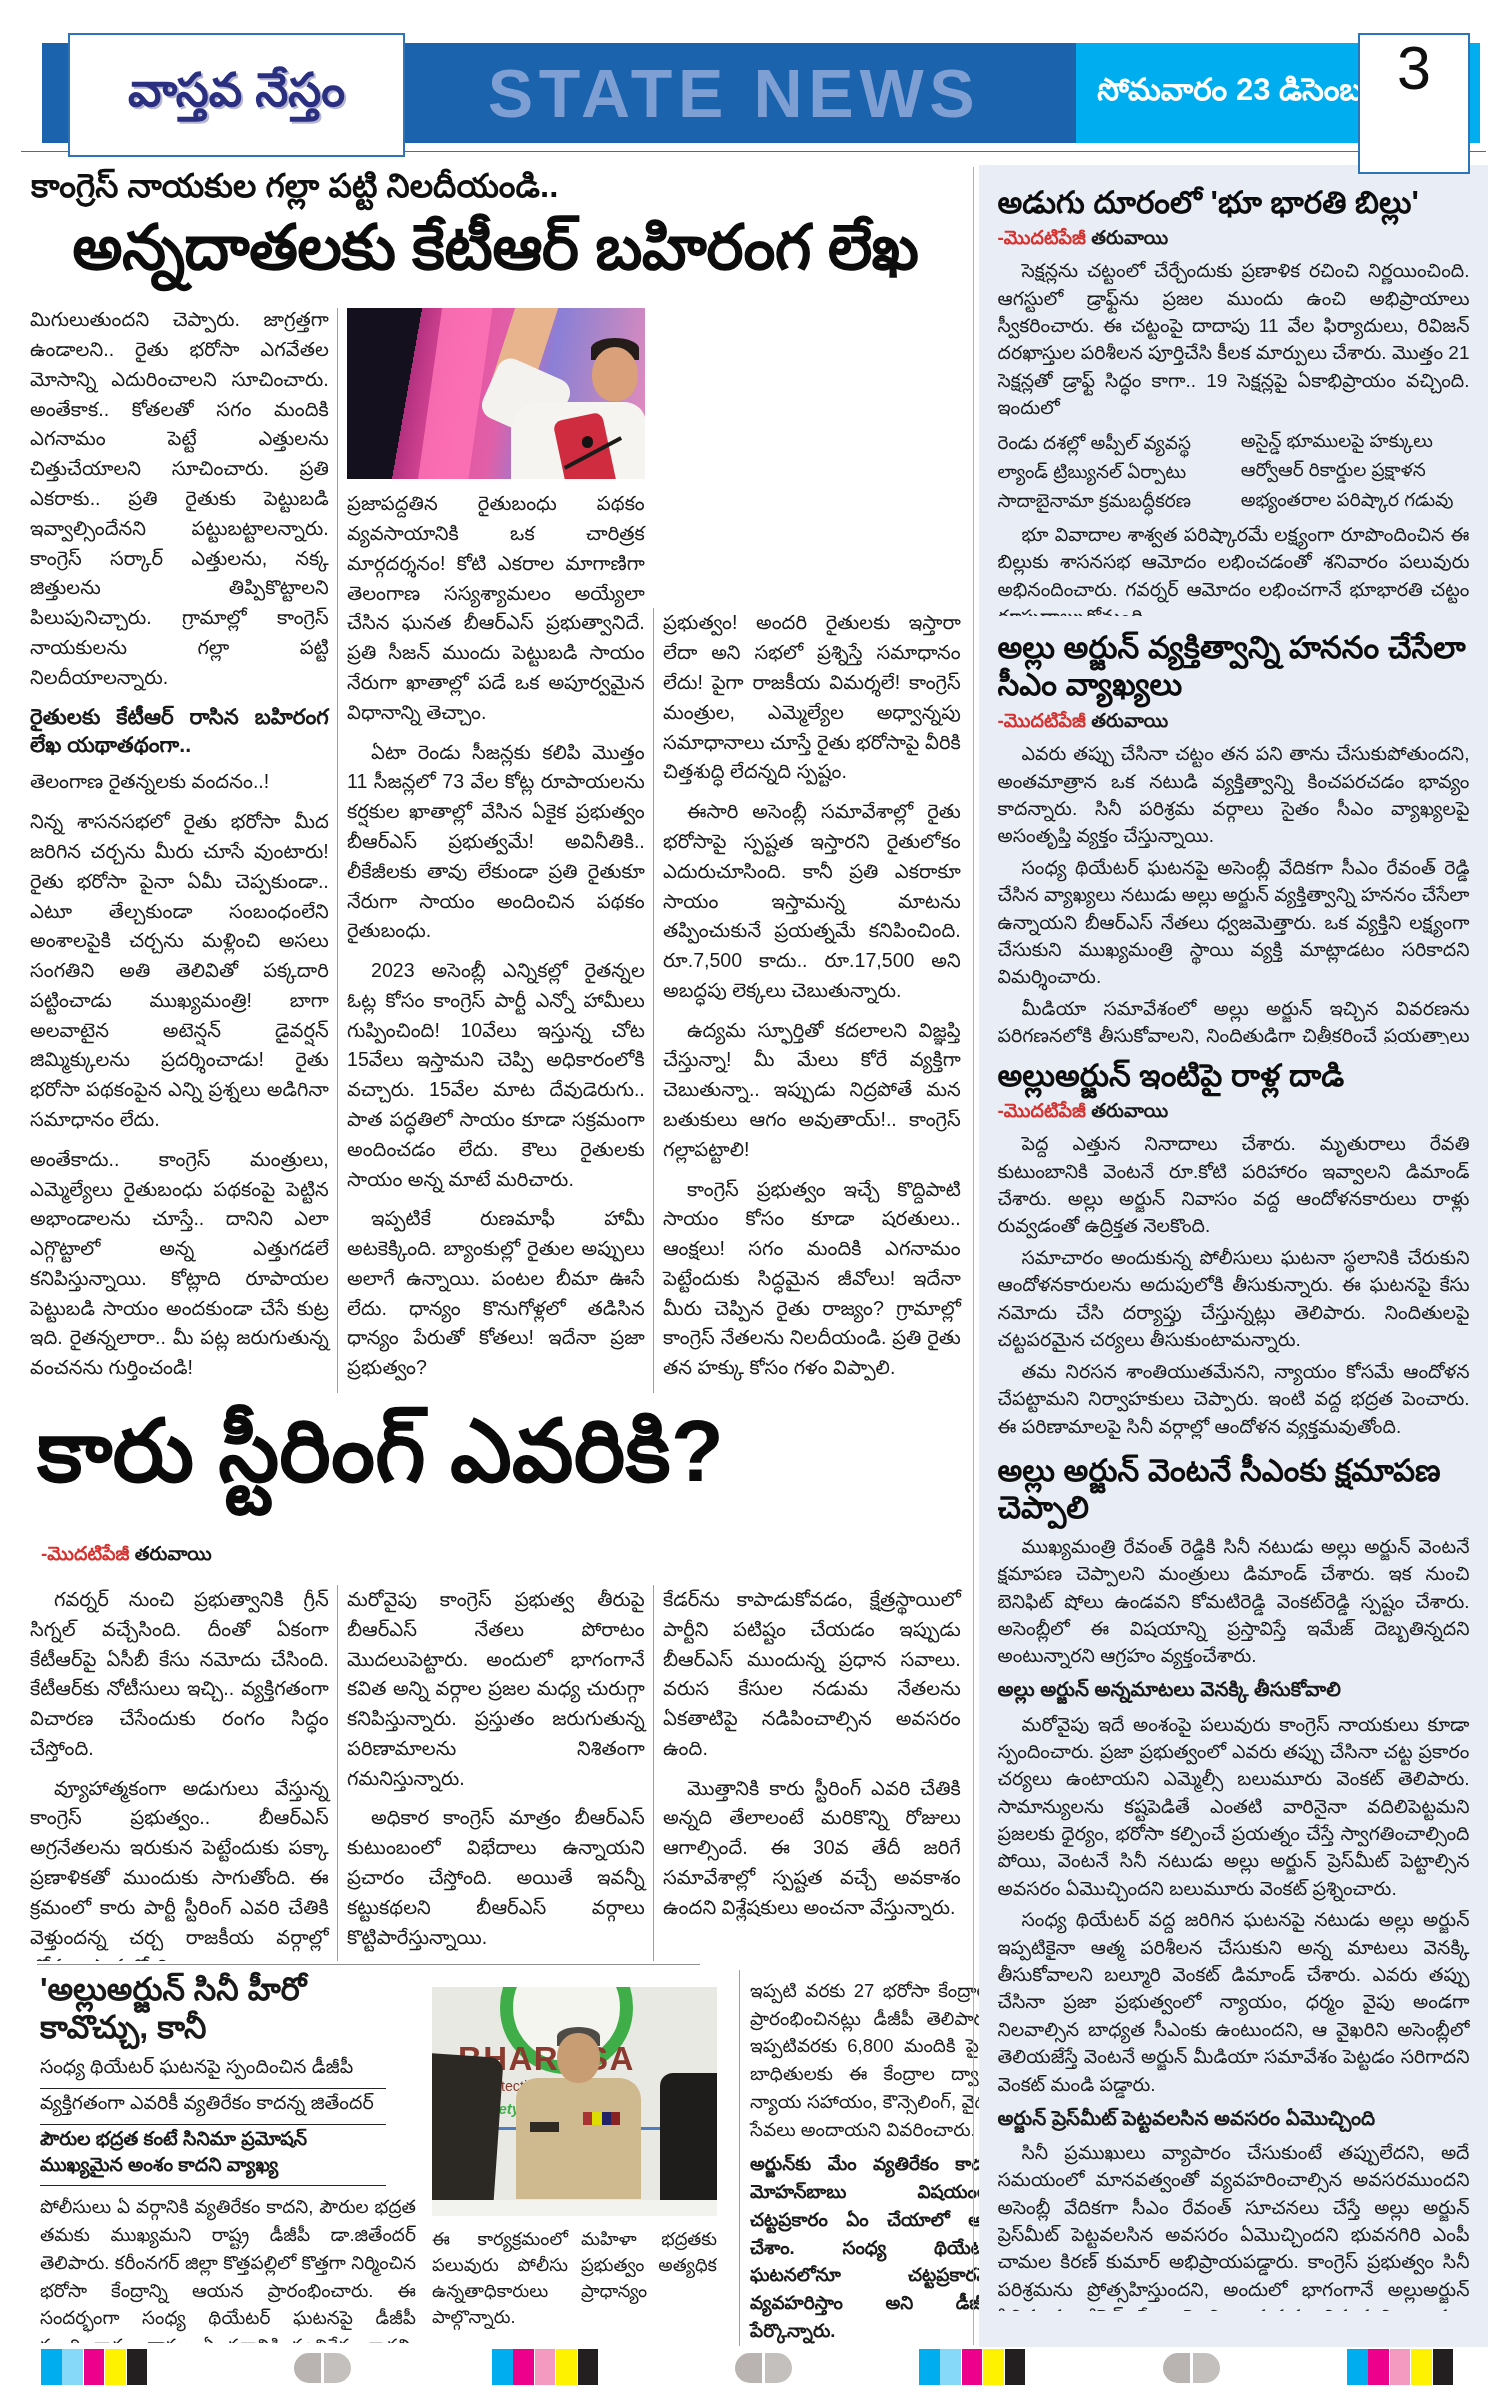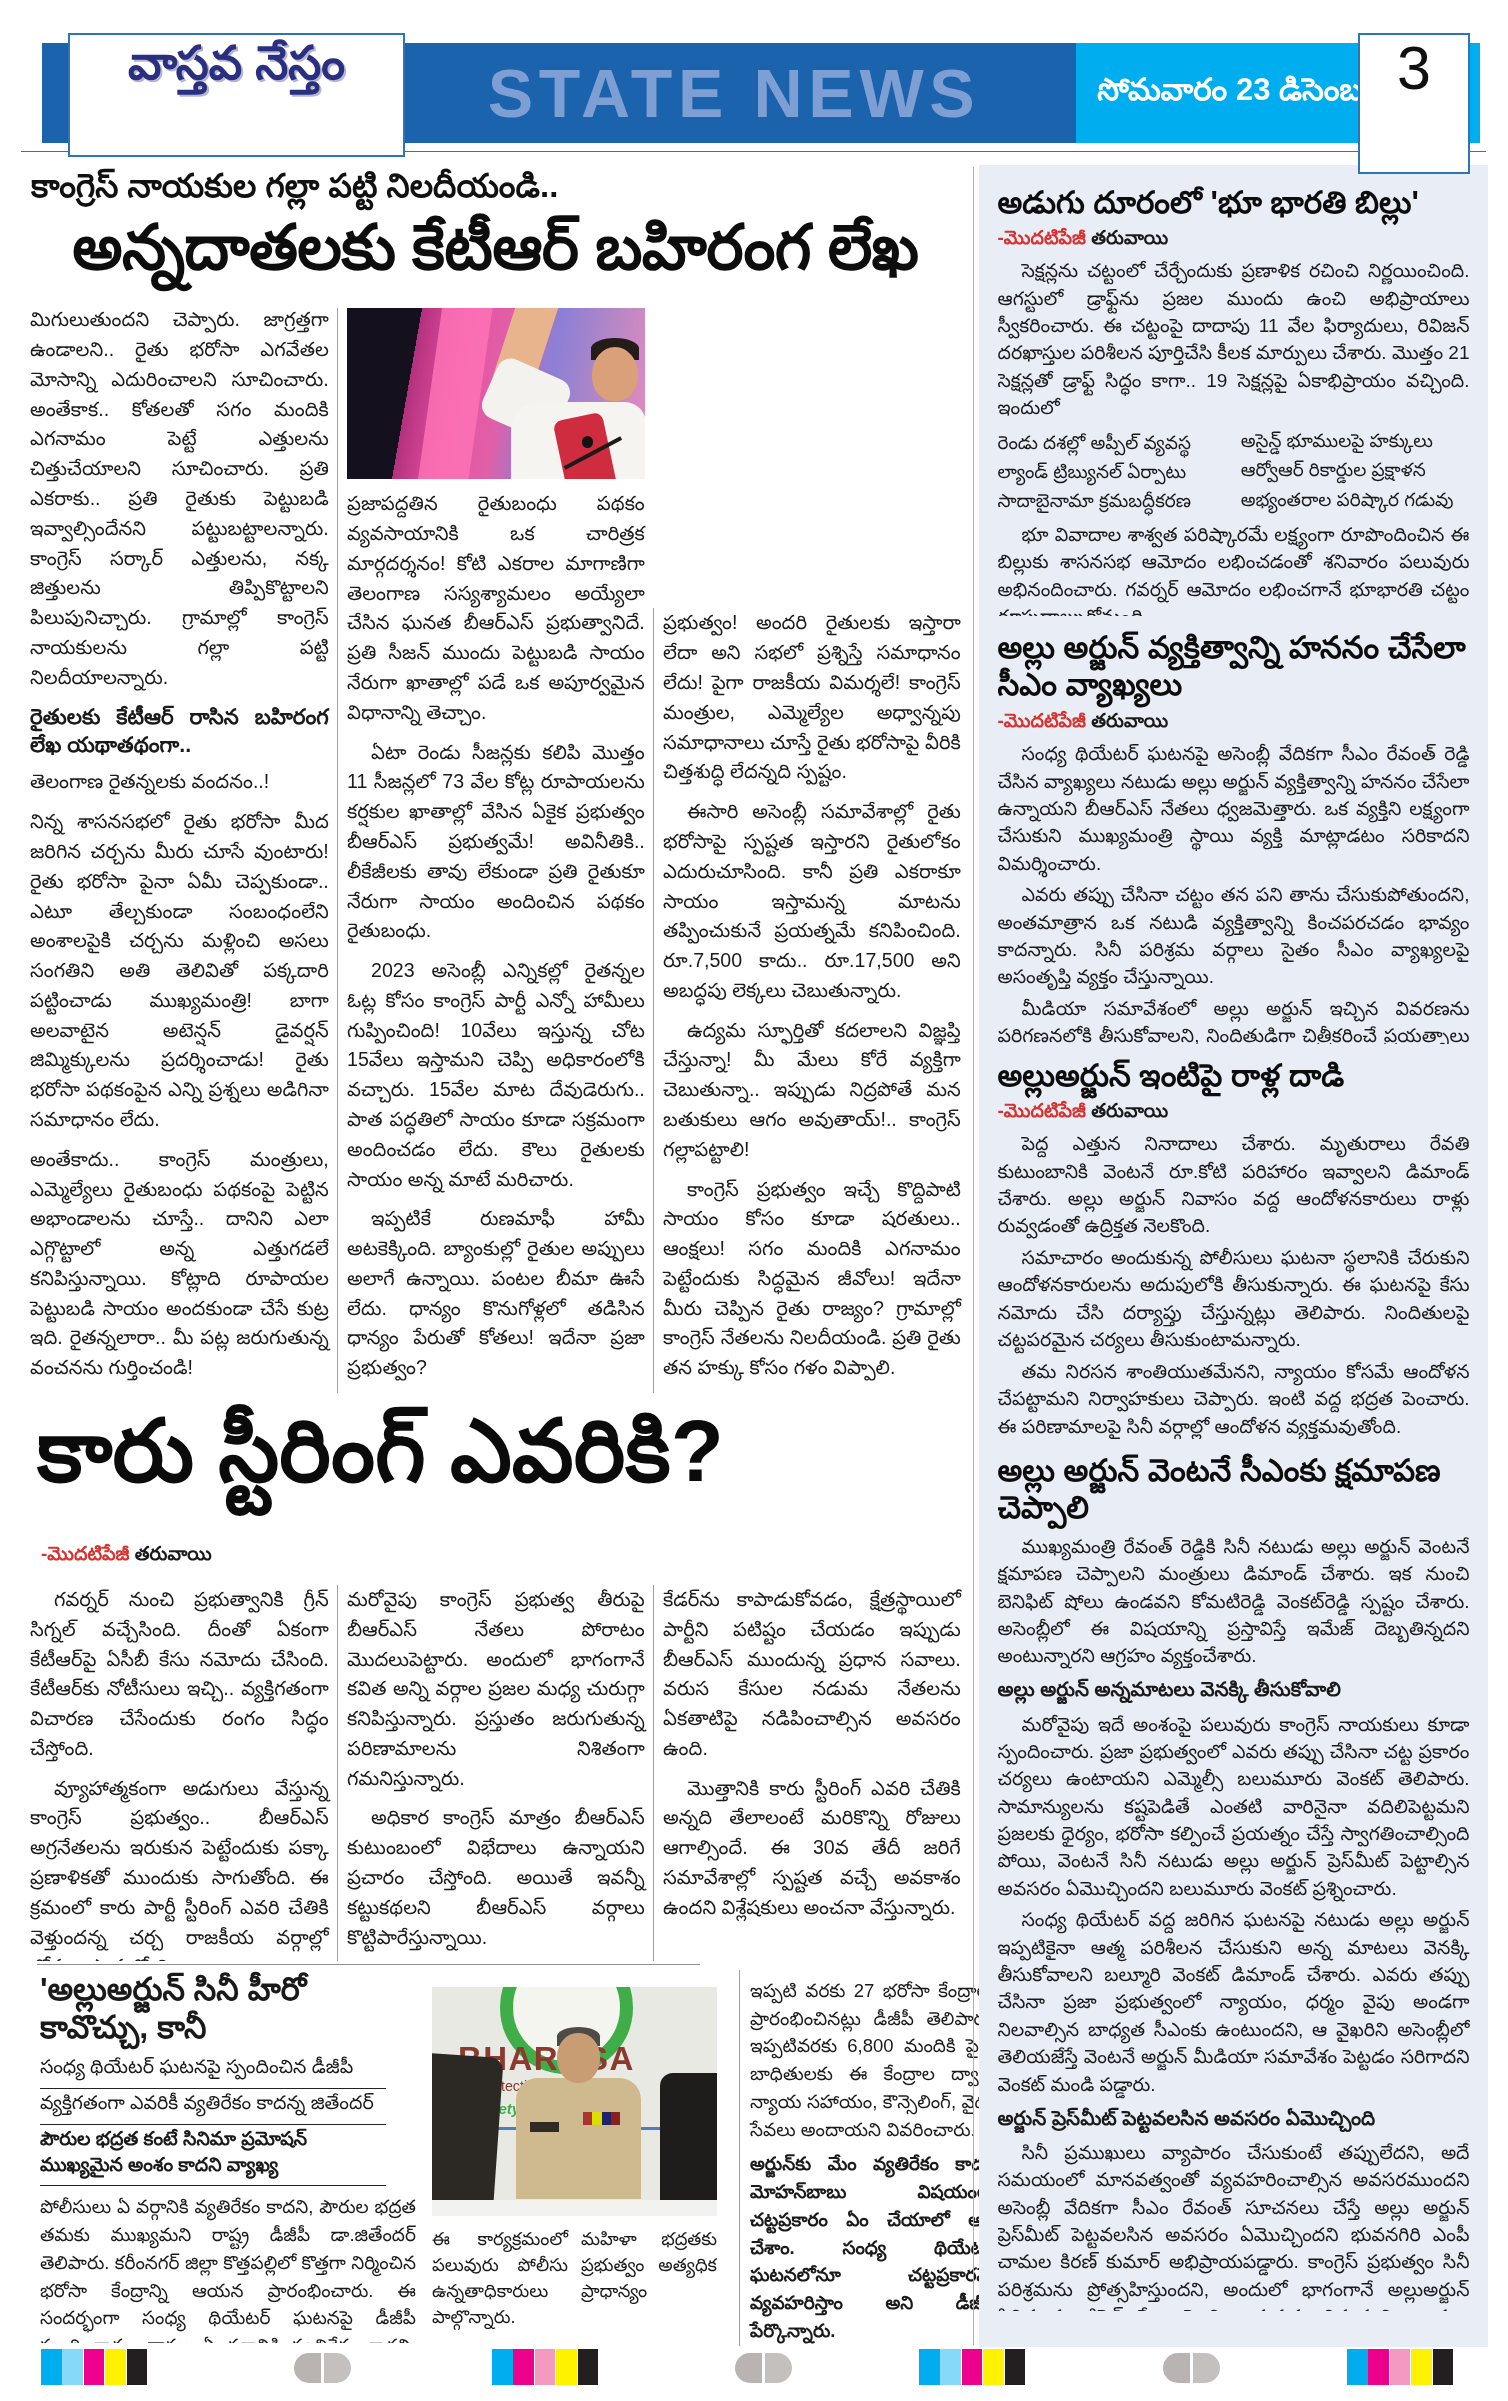--- a/index.html
+++ b/index.html
@@ -5,21 +5,21 @@
   html,body{margin:0;padding:0;background:#d8d8d8;}
   .page{position:relative;width:1509px;height:2401px;background:#ffffff;overflow:hidden;
         font-family:"Liberation Sans", sans-serif;color:#1a1a1a;}
   
   .banner{position:absolute;left:42px;top:43px;width:1034px;height:100px;background:#1c63ad;}
   .banner-text{position:absolute;left:399px;top:43px;width:670px;height:100px;display:flex;align-items:center;justify-content:center;
         font-size:68px;font-weight:bold;letter-spacing:5.7px;color:#7d9fd4;}
   .cyan-band{position:absolute;left:1076px;top:43px;width:404px;height:100px;background:#00aeef;display:flex;align-items:center;justify-content:center;}
   .date-text{font-size:31px;font-weight:bold;color:#ffffff;}
   .logo-box{position:absolute;left:68px;top:33px;width:333px;height:120px;background:#ffffff;border:2.9px solid #2d74b9;
-        display:flex;justify-content:center;z-index:3;}
+        display:flex;align-items:center;justify-content:center;z-index:3;}
   .logo-text{font-size:47px;font-weight:bold;color:#2b2f80;text-shadow:2.1px 2.1px 0 rgba(43,47,128,0.35);}
   .pagenum-box{position:absolute;left:1358px;top:33px;width:108px;height:137px;background:#ffffff;border:2.1px solid #2d74b9;
         display:flex;align-items:flex-start;justify-content:center;z-index:3;}
   .pagenum{font-size:61px;color:#101010;line-height:1.1;}
   .header-rule{position:absolute;left:21.4px;top:151px;width:1465px;height:1.4px;background:#2d74b9;}
   
   .kicker{position:absolute;left:31px;top:167px;width:948px;font-size:33px;font-weight:bold;color:#111;}
   .a1-headline{position:absolute;left:21.4px;top:211px;width:948px;text-align:center;font-size:63px;font-weight:bold;color:#0d0d0d;letter-spacing:-0.7px;}
   .body-cols{position:absolute;left:21.4px;display:flex;width:948px;overflow:hidden;}
   .col{width:316px;padding:0 8.6px;box-sizing:border-box;font-size:19.6px;line-height:1.52;text-align:justify;overflow:hidden;}
@@ -224,22 +224,22 @@
         <div>అభ్యంతరాల పరిష్కార గడువు</div>
       </div>
       <p>భూ వివాదాల శాశ్వత పరిష్కారమే లక్ష్యంగా రూపొందించిన ఈ బిల్లుకు శాసనసభ ఆమోదం లభించడంతో శనివారం పలువురు అభినందించారు. గవర్నర్ ఆమోదం లభించగానే భూభారతి చట్టం రూపుదాల్చుకోనుంది.</p>
     </div>
 
     <div class="rail-article r-cm">
       <h2>అల్లు అర్జున్ వ్యక్తిత్వాన్ని హననం చేసేలా సీఎం వ్యాఖ్యలు</h2>
       <div class="byline tag">
         <span class="red">-మొదటిపేజీ</span><span> తరువాయి</span>
       </div>
+      <p>ఎవరు తప్పు చేసినా చట్టం తన పని తాను చేసుకుపోతుందని, అంతమాత్రాన ఒక నటుడి వ్యక్తిత్వాన్ని కించపరచడం భావ్యం కాదన్నారు. సినీ పరిశ్రమ వర్గాలు సైతం సీఎం వ్యాఖ్యలపై అసంతృప్తి వ్యక్తం చేస్తున్నాయి.</p>
       <p>సంధ్య థియేటర్ ఘటనపై అసెంబ్లీ వేదికగా సీఎం రేవంత్ రెడ్డి చేసిన వ్యాఖ్యలు నటుడు అల్లు అర్జున్ వ్యక్తిత్వాన్ని హననం చేసేలా ఉన్నాయని బీఆర్ఎస్ నేతలు ధ్వజమెత్తారు. ఒక వ్యక్తిని లక్ష్యంగా చేసుకుని ముఖ్యమంత్రి స్థాయి వ్యక్తి మాట్లాడటం సరికాదని విమర్శించారు.</p>
-      <p>ఎవరు తప్పు చేసినా చట్టం తన పని తాను చేసుకుపోతుందని, అంతమాత్రాన ఒక నటుడి వ్యక్తిత్వాన్ని కించపరచడం భావ్యం కాదన్నారు. సినీ పరిశ్రమ వర్గాలు సైతం సీఎం వ్యాఖ్యలపై అసంతృప్తి వ్యక్తం చేస్తున్నాయి.</p>
       <p>మీడియా సమావేశంలో అల్లు అర్జున్ ఇచ్చిన వివరణను పరిగణనలోకి తీసుకోవాలని, నిందితుడిగా చిత్రీకరించే ప్రయత్నాలు మానుకోవాలని కోరారు. ఈ అంశం రాజకీయ దుమారం రేపుతోంది.</p>
     </div>
 
     <div class="rail-article r-stone">
       <h2>అల్లుఅర్జున్ ఇంటిపై రాళ్ల దాడి</h2>
       <div class="byline tag">
         <span class="red">-మొదటిపేజీ</span><span> తరువాయి</span>
       </div>
       <p>పెద్ద ఎత్తున నినాదాలు చేశారు. మృతురాలు రేవతి కుటుంబానికి వెంటనే రూ.కోటి పరిహారం ఇవ్వాలని డిమాండ్ చేశారు. అల్లు అర్జున్ నివాసం వద్ద ఆందోళనకారులు రాళ్లు రువ్వడంతో ఉద్రిక్తత నెలకొంది.</p>
       <p>సమాచారం అందుకున్న పోలీసులు ఘటనా స్థలానికి చేరుకుని ఆందోళనకారులను అదుపులోకి తీసుకున్నారు. ఈ ఘటనపై కేసు నమోదు చేసి దర్యాప్తు చేస్తున్నట్లు తెలిపారు. నిందితులపై చట్టపరమైన చర్యలు తీసుకుంటామన్నారు.</p>

